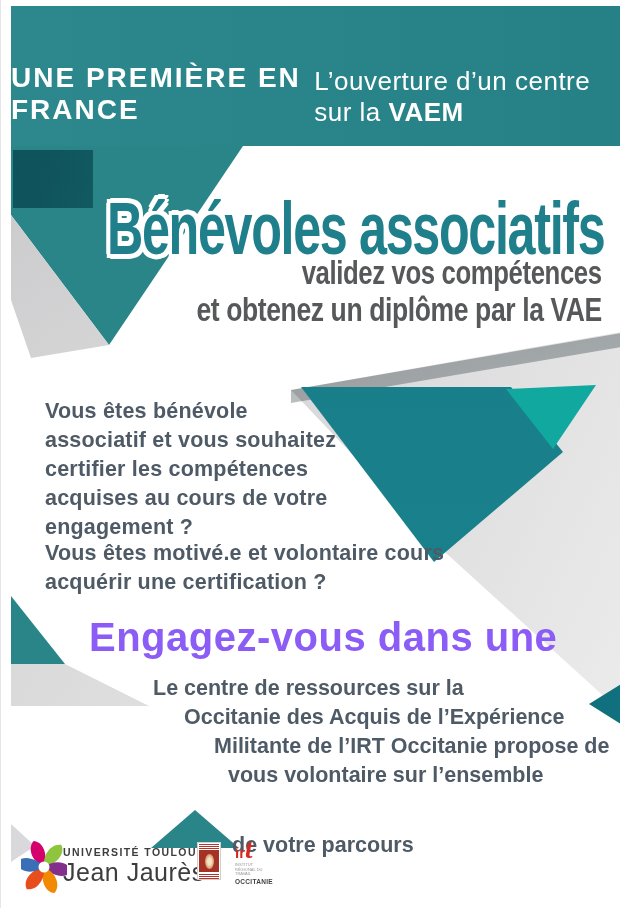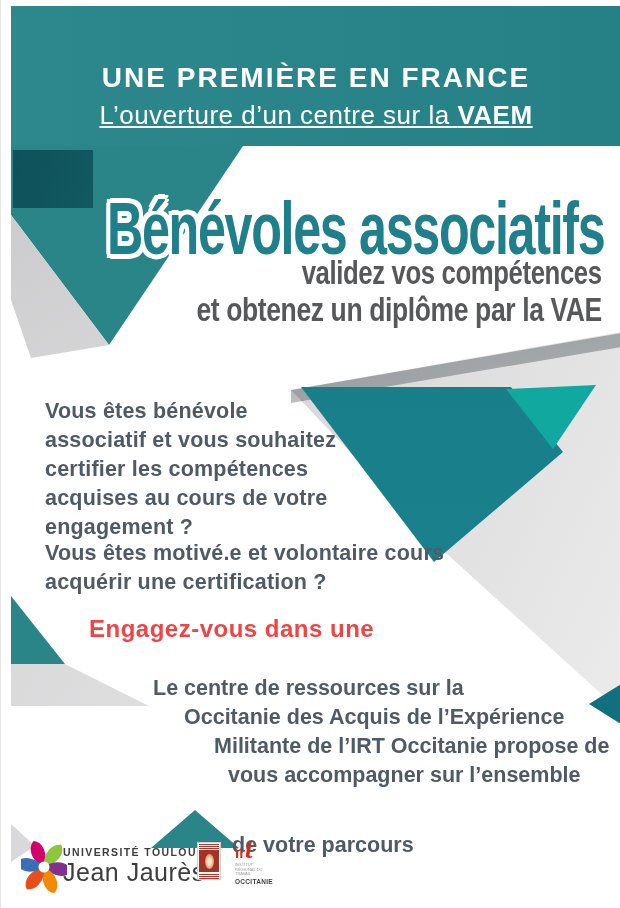--- a/index.html
+++ b/index.html
@@ -6,25 +6,25 @@
   .poster{
     position:relative;width:620px;height:908px;background:#ffffff;overflow:hidden;
     font-family:"Liberation Sans", sans-serif;border-left:1px solid #e6e6e6;box-sizing:border-box;
   }
   .shape{position:absolute;inset:0;pointer-events:none;}
 
   
   .banner{
     position:absolute;left:10px;top:6px;width:610px;height:140px;
     background:linear-gradient(90deg,#2d888d,#268186);
-    display:flex;flex-direction:column;align-items:center;justify-content:flex-start;
-    padding-top:56px;box-sizing:border-box;z-index:2;
+    display:flex;align-items:center;justify-content:flex-start;
+    padding-top:36px;box-sizing:border-box;z-index:2;
   }
   .banner-l1{color:#fff;font-size:28px;font-weight:700;letter-spacing:2px;}
-  .banner-l2{color:#fff;font-size:26px;font-weight:400;margin-top:6px;letter-spacing:.5px;text-decoration:underline;}
+  .banner-l2{color:#fff;font-size:26px;font-weight:400;margin-top:6px;letter-spacing:.5px;}
   .banner-l2 b{font-weight:700;}
 
   
   .tail-teal{background:#2a8589;clip-path:polygon(10px 146px,242px 146px,108px 345px,10px 215px);z-index:1;}
   .tail-dark{background:linear-gradient(100deg,#0d4f58 0%,#1c6f76 55%,rgba(42,133,137,0) 100%);
              clip-path:polygon(12px 150px,92px 150px,92px 208px,12px 208px);z-index:2;}
   .tail-gray{background:linear-gradient(150deg,#c3c3c5 0%,#f3f3f3 90%);
              clip-path:polygon(10px 215px,108px 345px,30px 358px,10px 300px);z-index:1;}
 
   .mid-gray{background:linear-gradient(115deg,#b2b1b3 0%,#d8d7d9 45%,#efefef 100%);
@@ -53,21 +53,21 @@
   .subtitle{position:absolute;right:18px;z-index:10;color:#57585a;font-weight:700;white-space:nowrap;
     transform:scaleX(.78);transform-origin:100% 0;letter-spacing:-.5px;line-height:1;}
   .subtitle1{top:256px;font-size:33px;}
   .subtitle2{top:292px;font-size:34px;}
 
   
   .para{position:absolute;z-index:10;color:#4e5a66;font-size:21.5px;line-height:29px;font-weight:700;letter-spacing:.2px;}
   .q1{left:44px;top:397px;}
   .q2{left:44px;top:539px;}
 
-  .cta{position:absolute;z-index:10;color:#ef4444;font-weight:700;font-size:24px;letter-spacing:.5px;white-space:nowrap;}
+  .cta{position:absolute;z-index:10;color:#8b5cf6;font-weight:700;font-size:40px;letter-spacing:.5px;white-space:nowrap;}
   .cta1{left:88px;top:615px;}
   .cta2{left:152px;top:653px;}
 
   .desc{position:absolute;left:0;top:674px;width:620px;z-index:10;color:#4e5a66;font-size:21.5px;line-height:29px;font-weight:700;}
   .desc div{white-space:nowrap;}
   .desc .d0{margin-left:152px;}
   .desc .d1{margin-left:183px;}
   .desc .d2{margin-left:213px;}
   .desc .d3{margin-left:227px;}
   .desc .d4{margin-left:231px;margin-top:41px;}
@@ -131,21 +131,21 @@
     <div>Vous êtes motivé.e et volontaire cours</div>
     <div>acquérir une certification ?</div>
   </div>
 
   <div class="cta cta1">Engagez-vous dans une</div>
 
   <div class="desc">
     <div class="d0">Le centre de ressources sur la</div>
     <div class="d1">Occitanie des Acquis de l’Expérience</div>
     <div class="d2">Militante de l’IRT Occitanie propose de</div>
-    <div class="d3">vous accompagner sur l’ensemble</div>
+    <div class="d3">vous volontaire sur l’ensemble</div>
     <div class="d4">de votre parcours</div>
   </div>
 
   <div class="logo-ut">
     <svg width="46" height="56" viewBox="0 0 46 56">
       <g transform="translate(23,29)">
         <path d="M0,0 C-9,-8 -11,-22 -2,-28 C8,-24 7,-9 0,0 Z" fill="#d4006e" transform="rotate(-18)"></path>
         <path d="M0,0 C-9,-8 -11,-22 -2,-28 C8,-24 7,-9 0,0 Z" fill="#8fc43f" transform="rotate(42)"></path>
         <path d="M0,0 C-9,-8 -11,-22 -2,-28 C8,-24 7,-9 0,0 Z" fill="#82308b" transform="rotate(102)"></path>
         <path d="M0,0 C-9,-8 -11,-22 -2,-28 C8,-24 7,-9 0,0 Z" fill="#f18a00" transform="rotate(162)"></path>

